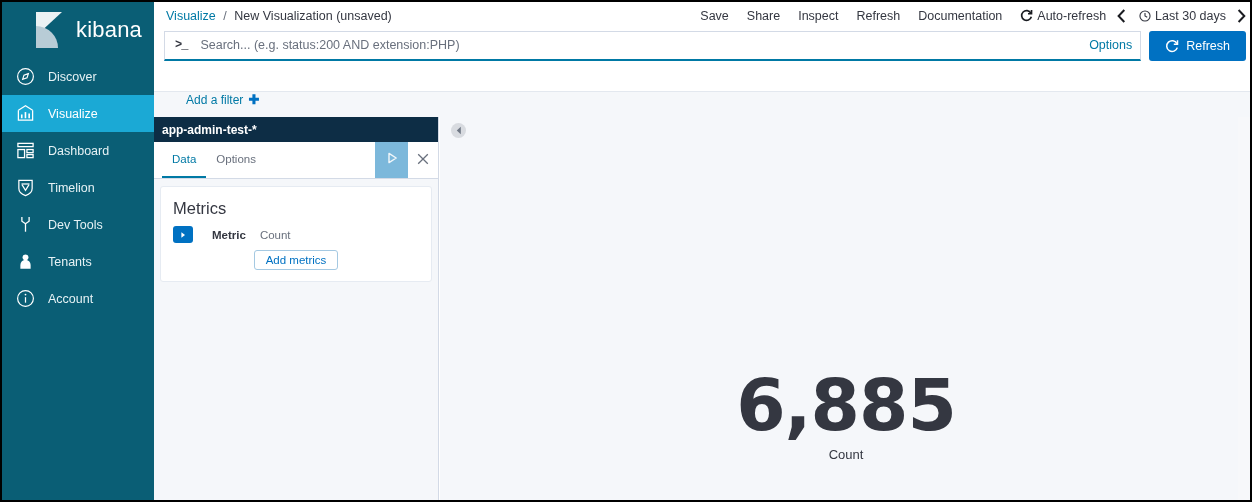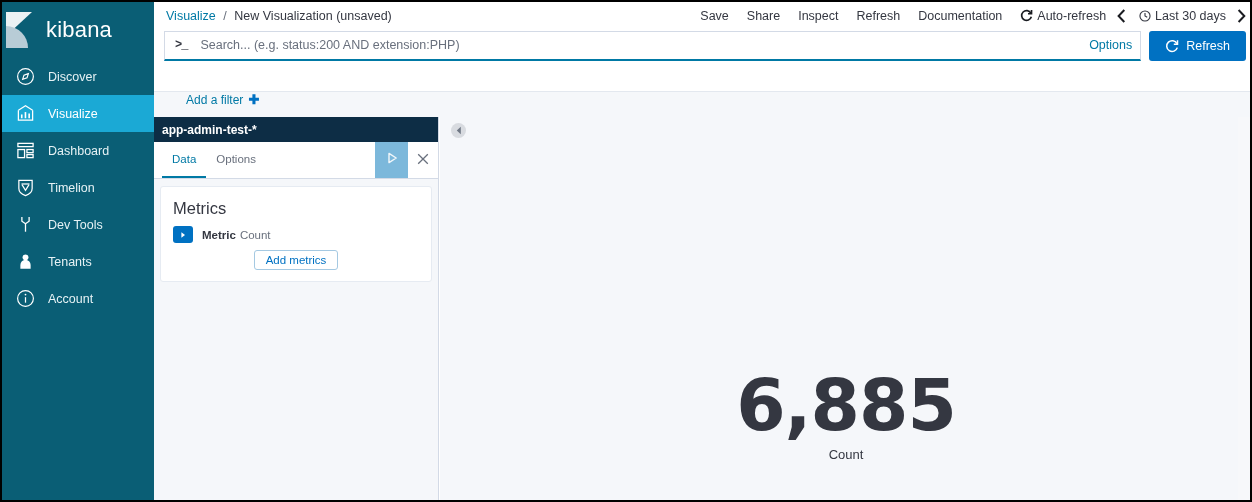--- a/index.html
+++ b/index.html
@@ -20,21 +20,21 @@
 
   
   #sidebar {
     position: absolute; left: 0; top: 0;
     width: 152px; height: 498px;
     background: #0a5e75;
     color: #fff;
   }
   .kb-brand {
     display: flex; align-items: center;
-    height: 56px; padding-left: 0;
+    height: 56px; padding-left: 18px; justify-content: center;
   }
   .kb-logo {
     position: relative;
     width: 34px; height: 40px;
     flex: none;
     overflow: hidden;
   }
   .kb-logo svg { display: block; }
   .kb-brand-text {
     font-size: 22px;
@@ -234,21 +234,21 @@
     margin-bottom: 9px;
   }
   .card-title {
     font-size: 16.5px;
     color: #343741;
     margin: 0 0 8px 0;
     font-weight: normal;
   }
   .metric-row {
     display: flex; align-items: center;
-    gap: 9px;
+    gap: 19px;
   }
   .metric-toggle {
     width: 20px; height: 17px;
     background: #0071c2;
     border-radius: 3px;
     display: flex; align-items: center; justify-content: center;
     cursor: pointer;
     flex: none;
   }
   .metric-label {

